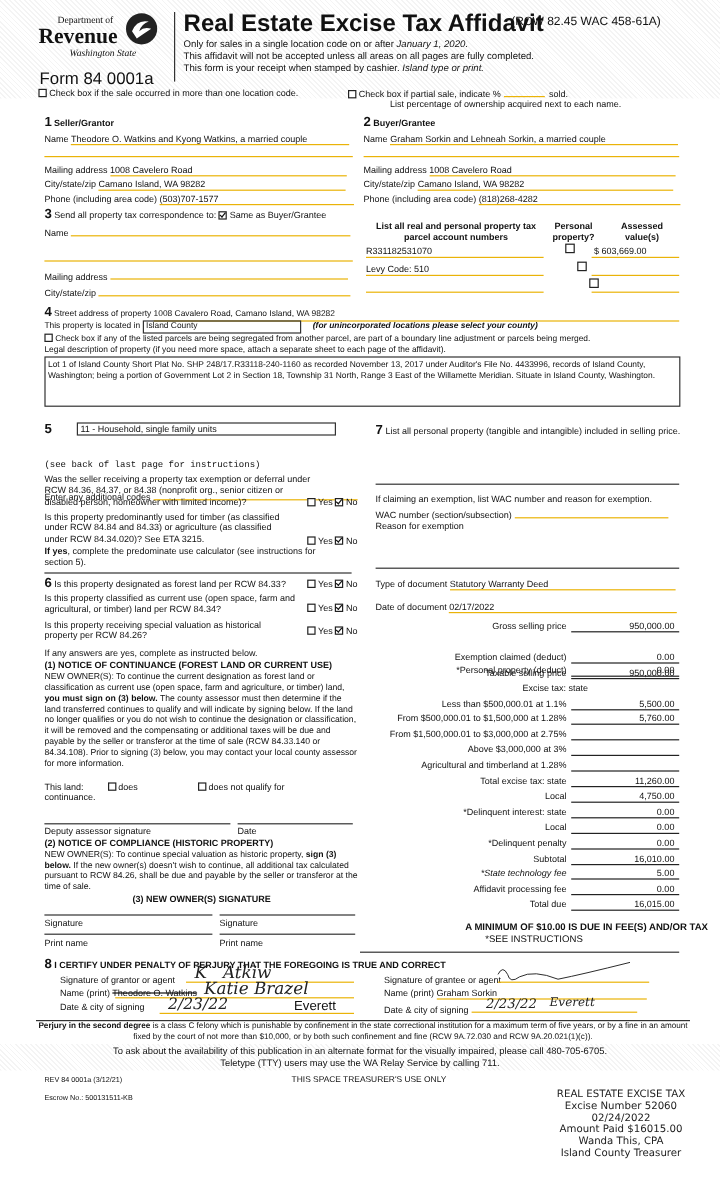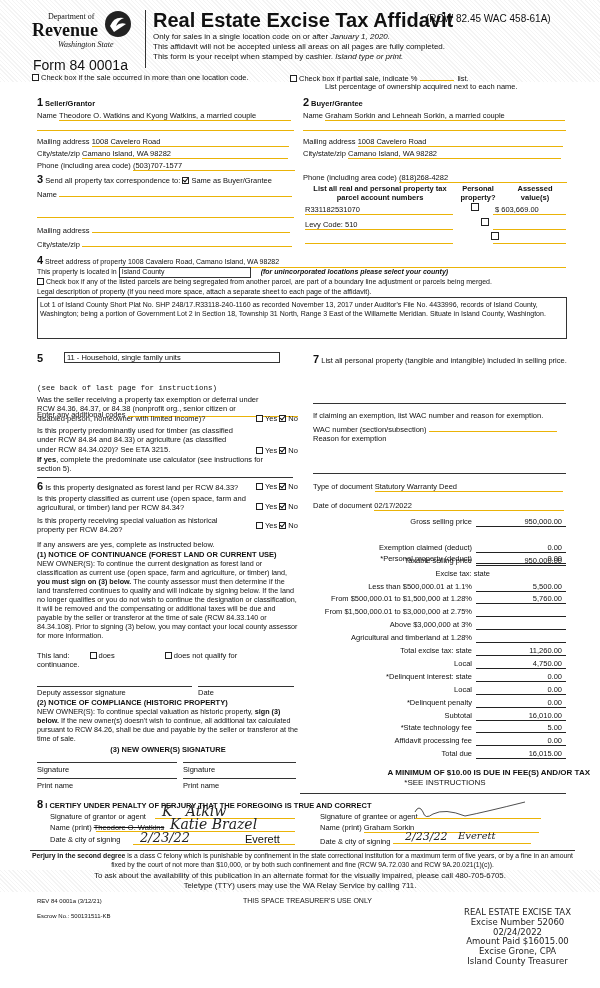--- a/index.html
+++ b/index.html
@@ -36,42 +36,42 @@
   </svg>
 </div>
 <div class="abs" style="left:33px;top:57px;font-size:14px;">Form 84 0001a</div>
 <div class="abs" style="left:145px;top:10px;width:1px;height:58px;background:#333;"></div>
 <div class="abs" style="left:153px;top:8px;font-size:20px;font-weight:bold;white-space:nowrap;">Real Estate Excise Tax Affidavit</div>
 <div class="abs" style="left:426px;top:13px;font-size:10px;white-space:nowrap;">(RCW 82.45 WAC 458-61A)</div>
 <div class="row" style="left:153px;top:32px;font-size:8px;"><span>Only for sales in a single location code on or after </span><span class="ital">January 1, 2020.</span></div>
 <div class="row" style="left:153px;top:42px;font-size:8px;">This affidavit will not be accepted unless all areas on all pages are fully completed.</div>
 <div class="row" style="left:153px;top:52px;font-size:8px;"><span>This form is your receipt when stamped by cashier. </span><span class="ital">Island type or print.</span></div>
 <div class="row" style="left:32px;top:73px;font-size:7.5px;"><span class="cb"></span><span>Check box if the sale occurred in more than one location code.</span></div>
-<div class="row" style="left:290px;top:73px;font-size:7.5px;"><span class="cb"></span><span>Check box if partial sale, indicate %</span><span class="ul" style="display:inline-block;width:34px;height:8px;margin:0 3px;"></span><span>list.</span></div>
+<div class="row" style="left:290px;top:73px;font-size:7.5px;"><span class="cb"></span><span>Check box if partial sale, indicate %</span><span class="ul" style="display:inline-block;width:34px;height:8px;margin:0 3px;"></span><span>sold.</span></div>
 <div class="row" style="left:325px;top:82px;font-size:7.5px;">List percentage of ownership acquired next to each name.</div>
 
 <div class="row" style="left:37px;top:96px;"><span class="bignum">1</span> <span class="bold" style="font-size:7.5px;">Seller/Grantor</span></div>
 <div class="row" style="left:37px;top:111px;font-size:7.5px;"><span>Name</span> <span class="fill ul" style="display:inline-block;width:232px;">Theodore O. Watkins and Kyong Watkins, a married couple</span></div>
 <div class="abs ul" style="left:37px;top:130px;width:257px;height:1px;"></div>
 <div class="row" style="left:37px;top:137px;font-size:7.5px;"><span>Mailing address</span> <span class="fill ul" style="display:inline-block;width:197px;">1008 Cavelero Road</span></div>
 <div class="row" style="left:37px;top:149px;font-size:7.5px;"><span>City/state/zip</span> <span class="fill ul" style="display:inline-block;width:206px;">Camano Island, WA 98282</span></div>
 <div class="row" style="left:37px;top:161px;font-size:7.5px;"><span>Phone (including area code)</span> <span class="fill ul" style="display:inline-block;width:162px;">(503)707-1577</span></div>
 
 <div class="row" style="left:37px;top:173px;font-size:7.5px;"><span class="bignum">3</span> <span>Send all property tax correspondence to:</span> <span class="cb checked"></span><span>Same as Buyer/Grantee</span></div>
 <div class="row" style="left:37px;top:188px;font-size:7.5px;"><span>Name</span> <span class="ul" style="display:inline-block;width:233px;height:9px;"></span></div>
 <div class="abs ul" style="left:37px;top:217px;width:257px;height:1px;"></div>
 <div class="row" style="left:37px;top:224px;font-size:7.5px;"><span>Mailing address</span> <span class="ul" style="display:inline-block;width:198px;height:9px;"></span></div>
 <div class="row" style="left:37px;top:238px;font-size:7.5px;"><span>City/state/zip</span> <span class="ul" style="display:inline-block;width:210px;height:9px;"></span></div>
 
 <div class="row" style="left:303px;top:96px;"><span class="bignum">2</span> <span class="bold" style="font-size:7.5px;">Buyer/Grantee</span></div>
 <div class="row" style="left:303px;top:111px;font-size:7.5px;"><span>Name</span> <span class="fill ul" style="display:inline-block;width:240px;">Graham Sorkin and Lehneah Sorkin, a married couple</span></div>
 <div class="abs ul" style="left:303px;top:130px;width:263px;height:1px;"></div>
 <div class="row" style="left:303px;top:137px;font-size:7.5px;"><span>Mailing address</span> <span class="fill ul" style="display:inline-block;width:205px;">1008 Cavelero Road</span></div>
 <div class="row" style="left:303px;top:149px;font-size:7.5px;"><span>City/state/zip</span> <span class="fill ul" style="display:inline-block;width:213px;">Camano Island, WA 98282</span></div>
-<div class="row" style="left:303px;top:161px;font-size:7.5px;"><span>Phone (including area code)</span> <span class="fill ul" style="display:inline-block;width:168px;margin-top:12px;">(818)268-4282</span></div>
+<div class="row" style="left:303px;top:161px;font-size:7.5px;"><span>Phone (including area code)</span> <span class="fill ul" style="display:inline-block;width:168px;">(818)268-4282</span></div>
 
 <div class="abs bold" style="left:305px;top:184px;width:150px;text-align:center;font-size:7.5px;">List all real and personal property tax parcel account numbers</div>
 <div class="abs bold" style="left:458px;top:184px;width:40px;text-align:center;font-size:7.5px;">Personal property?</div>
 <div class="abs bold" style="left:505px;top:184px;width:60px;text-align:center;font-size:7.5px;">Assessed value(s)</div>
 <div id="parcel-rows"><div class="abs fill ul" style="left: 305px; top: 205px; width: 148px; height: 10px; font-size: 7.5px;">R331182531070</div><span class="abs cb" style="left: 471px; top: 203px; width: 8px; height: 8px;"></span><div class="abs fill ul" style="left: 493px; top: 205px; width: 73px; height: 10px; font-size: 7.5px; padding-left: 2px;">$ 603,669.00</div><div class="abs fill ul" style="left: 305px; top: 220px; width: 148px; height: 10px; font-size: 7.5px;">Levy Code:  510</div><span class="abs cb" style="left: 471px; top: 218px; width: 8px; height: 8px;"></span><div class="abs fill ul" style="left: 493px; top: 220px; width: 73px; height: 10px; font-size: 7.5px; padding-left: 2px;"></div><div class="abs fill ul" style="left: 305px; top: 234px; width: 148px; height: 10px; font-size: 7.5px;"></div><span class="abs cb" style="left: 471px; top: 232px; width: 8px; height: 8px;"></span><div class="abs fill ul" style="left: 493px; top: 234px; width: 73px; height: 10px; font-size: 7.5px; padding-left: 2px;"></div></div>
 
 <div class="row" style="left:37px;top:254px;font-size:7px;"><span class="bignum">4</span> <span>Street address of property</span> <span class="fill ul" style="display:inline-block;width:438px;">1008 Cavalero Road, Camano Island, WA 98282</span></div>
 <div class="row" style="left:37px;top:267px;font-size:7px;"><span>This property is located in</span> <span style="display:inline-block;width:132px;border:1px solid #333;padding:0 2px;">Island County</span> <span class="bold ital" style="margin-left:8px;">(for unincorporated locations please select your county)</span></div>
 <div class="row" style="left:37px;top:278px;font-size:7px;"><span class="cb"></span><span>Check box if any of the listed parcels are being segregated from another parcel, are part of a boundary line adjustment or parcels being merged.</span></div>
 <div class="row" style="left:37px;top:288px;font-size:7px;">Legal description of property (if you need more space, attach a separate sheet to each page of the affidavit).</div>
@@ -183,21 +183,21 @@
     </div>
     <div class="tax-row" style="top: 697.6px;">
       <span class="tax-label" style="font-size: 7.5px;">*Delinquent penalty</span>
       <span class="tax-val fill" style="font-size: 7.5px;">0.00</span>
     </div>
     <div class="tax-row" style="top: 710.5px;">
       <span class="tax-label" style="font-size: 7.5px;">Subtotal</span>
       <span class="tax-val fill" style="font-size: 7.5px;">16,010.00</span>
     </div>
     <div class="tax-row" style="top: 723.4px;">
-      <span class="tax-label" style="font-size: 7.5px;">*State technology fee</span>
+      <span class="tax-label" style="font-size: 7.5px; font-style: italic;">*State technology fee</span>
       <span class="tax-val fill" style="font-size: 7.5px;">5.00</span>
     </div>
     <div class="tax-row" style="top: 736.3px;">
       <span class="tax-label" style="font-size: 7.5px;">Affidavit processing fee</span>
       <span class="tax-val fill" style="font-size: 7.5px;">0.00</span>
     </div>
     <div class="tax-row" style="top: 749.2px;">
       <span class="tax-label" style="font-size: 7.5px;">Total due</span>
       <span class="tax-val fill" style="font-size: 7.5px;">16,015.00</span>
     </div>
@@ -234,15 +234,15 @@
 <div class="abs" style="left:90px;top:871px;width:420px;text-align:center;font-size:7.8px;line-height:1.3;">To ask about the availability of this publication in an alternate format for the visually impaired, please call 480-705-6705. Teletype (TTY) users may use the WA Relay Service by calling 711.</div>
 <div class="row" style="left:37px;top:898px;font-size:6px;">REV 84 0001a (3/12/21)</div>
 <div class="row" style="left:243px;top:897px;font-size:7px;">THIS SPACE TREASURER'S USE ONLY</div>
 <div class="row" style="left:37px;top:913px;font-size:6px;"><span>Escrow No.:</span> <span>500131511-KB</span></div>
 
 <div class="abs stamp" style="left:455px;top:908px;width:125px;">
   <div>REAL ESTATE EXCISE TAX</div>
   <div>Excise Number 52060</div>
   <div>02/24/2022</div>
   <div>Amount Paid $16015.00</div>
-  <div>Excise Grone, CPA</div>
+  <div>Wanda This, CPA</div>
   <div>Island County Treasurer</div>
 </div>
 
 </body></html>

